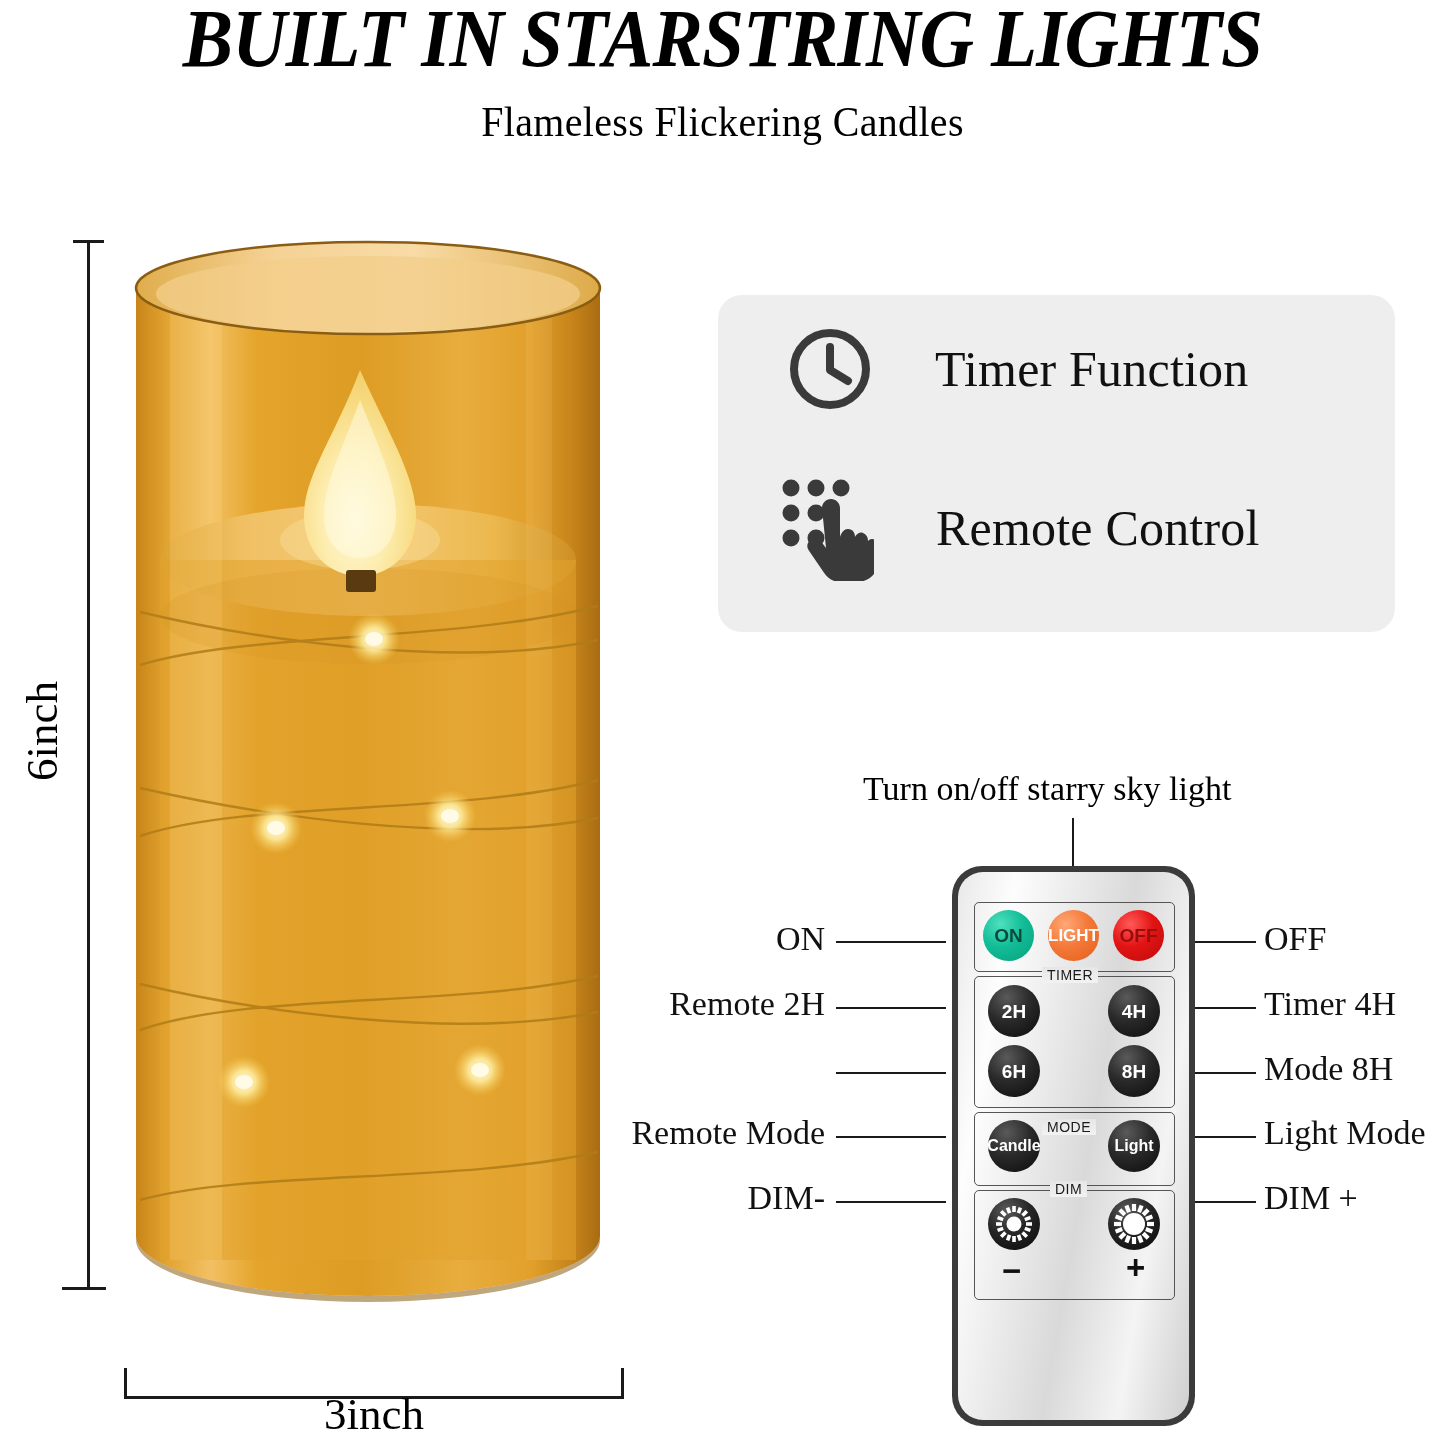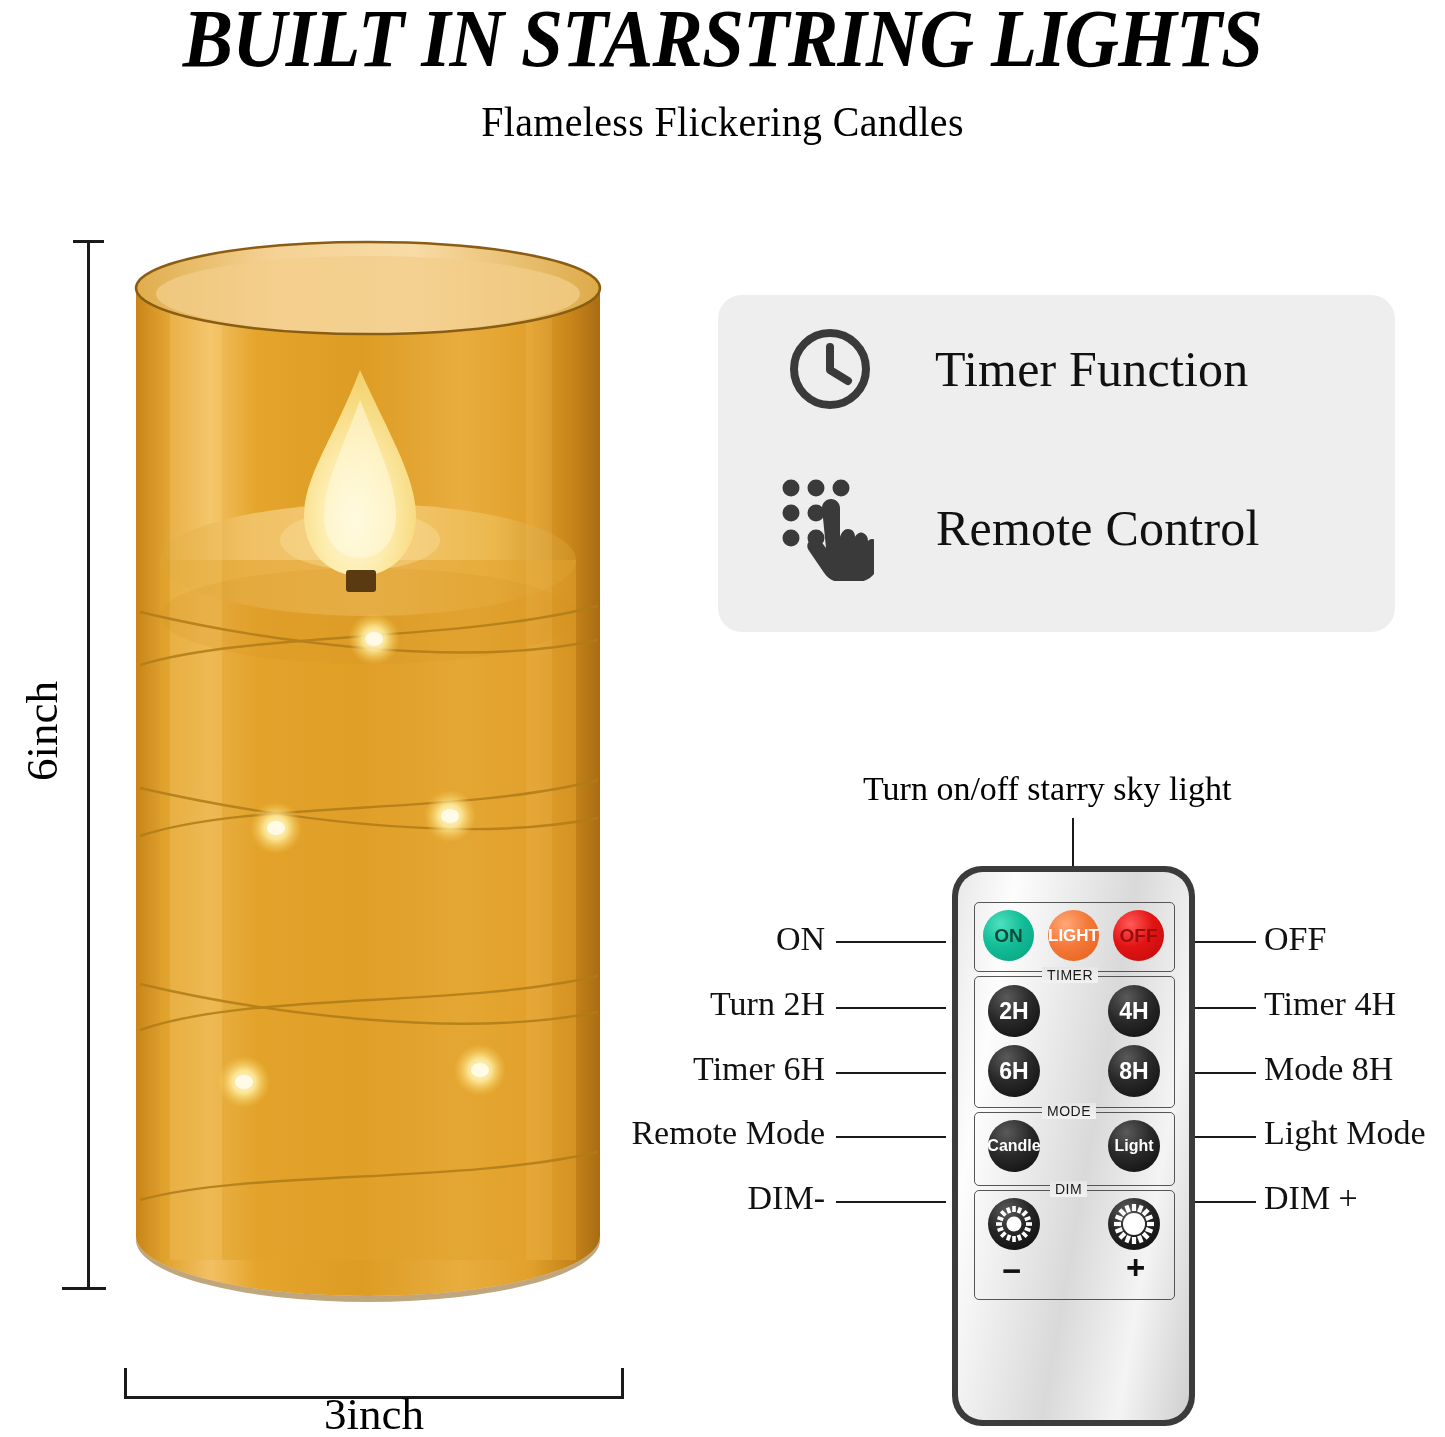--- a/index.html
+++ b/index.html
@@ -117,21 +117,21 @@
     color:#fff;font-size:17px;
   }
   .btn-off{
     width:51px;height:51px;
     background:radial-gradient(circle at 34% 28%,#ff5a58 0%,#e21414 45%,#bd0a0a 100%);
     color:#9b0d0d;font-size:19px;
   }
   .btn-dark{
     width:52px;height:52px;
     background:radial-gradient(circle at 36% 24%,#5a5a5a 0%,#2a2a2a 45%,#0b0b0b 100%);
-    color:#fff;font-size:23px;
+    color:#fff;font-size:19px;
   }
   .btn-dark.small-text{font-size:16px;}
   .btn-sun{
     width:52px;height:52px;
     background:radial-gradient(circle at 36% 24%,#5a5a5a 0%,#262626 45%,#080808 100%);
   }
   .pm-sign{
     position:absolute;font-family:"Liberation Sans",sans-serif;
     font-weight:bold;font-size:33px;color:#101010;line-height:1;
   }
@@ -297,24 +297,23 @@
 </div>
 
 <div id="remote-area">
 
   <div id="remote-title">Turn on/off starry sky light</div>
   <div class="leader-v" style="left:1072px;top:818px;height:72px;"></div>
 
   <div class="callout-label left" style="left:670px;top:920px;width:155px;">ON</div>
   <div class="leader" style="left:836px;top:941px;width:110px;"></div>
 
-  <div class="callout-label left" style="left:600px;top:985px;width:225px;">Turn 2H</div>
+  <div class="callout-label left" style="left:600px;top:985px;width:225px;">Remote 2H</div>
   <div class="leader" style="left:836px;top:1007px;width:110px;"></div>
 
-  <div class="callout-label left" style="left:600px;top:1050px;width:225px;">Timer 6H</div>
   <div class="leader" style="left:836px;top:1072px;width:110px;"></div>
 
   <div class="callout-label left" style="left:540px;top:1114px;width:285px;">Remote Mode</div>
   <div class="leader" style="left:836px;top:1136px;width:110px;"></div>
 
   <div class="callout-label left" style="left:640px;top:1179px;width:185px;">DIM-</div>
   <div class="leader" style="left:836px;top:1201px;width:110px;"></div>
 
   <div class="callout-label right" style="left:1264px;top:920px;">OFF</div>
   <div class="leader" style="left:1148px;top:941px;width:108px;"></div>
@@ -340,21 +339,21 @@
       <div class="btn btn-off" style="left:155px;top:38px;">OFF</div>
 
       <div class="panel-box" style="left:16px;top:104px;width:199px;height:130px;"></div>
       <div class="panel-caption" style="left:84px;top:95px;">TIMER</div>
       <div class="btn btn-dark" style="left:30px;top:113px;">2H</div>
       <div class="btn btn-dark" style="left:150px;top:113px;">4H</div>
       <div class="btn btn-dark" style="left:30px;top:173px;">6H</div>
       <div class="btn btn-dark" style="left:150px;top:173px;">8H</div>
 
       <div class="panel-box" style="left:16px;top:240px;width:199px;height:72px;"></div>
-      <div class="panel-caption" style="left:84px;top:231px;">MODE</div>
+      <div class="panel-caption" style="left:84px;top:247px;">MODE</div>
       <div class="btn btn-dark small-text" style="left:30px;top:248px;">Candle</div>
       <div class="btn btn-dark small-text" style="left:150px;top:248px;">Light</div>
 
       <div class="panel-box" style="left:16px;top:318px;width:199px;height:108px;"></div>
       <div class="panel-caption" style="left:92px;top:309px;">DIM</div>
 
       <div class="btn btn-sun" style="left:30px;top:326px;">
         <svg width="52" height="52" viewBox="0 0 52 52">
           <g fill="#ffffff">
             <circle cx="26" cy="26" r="7.5"></circle>

